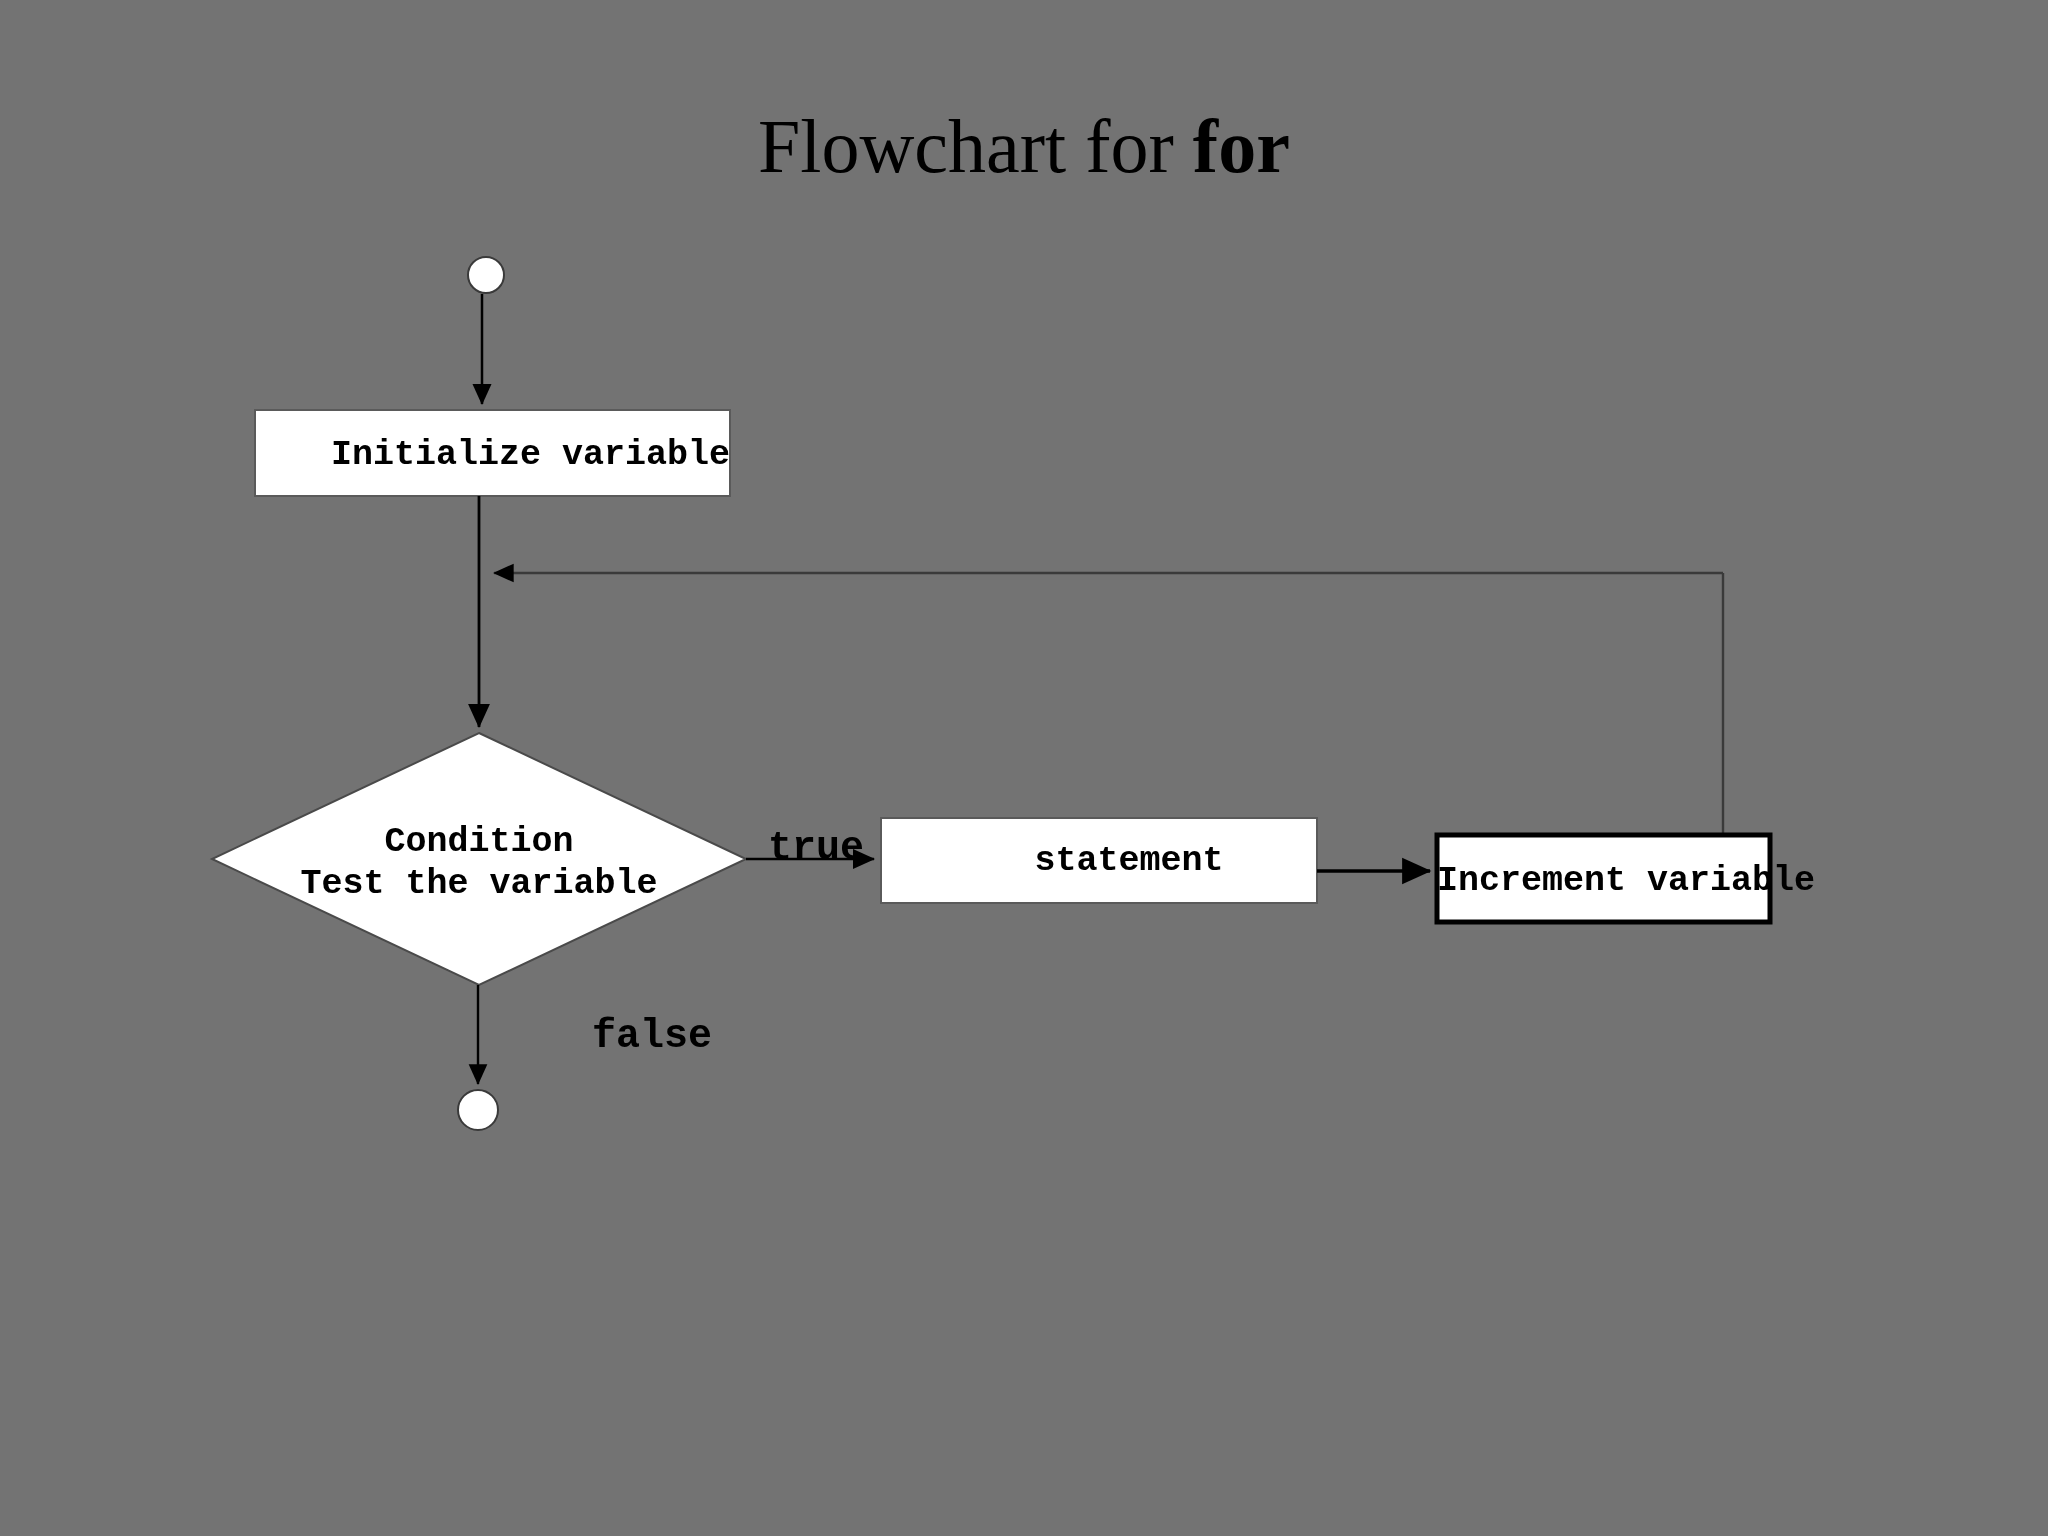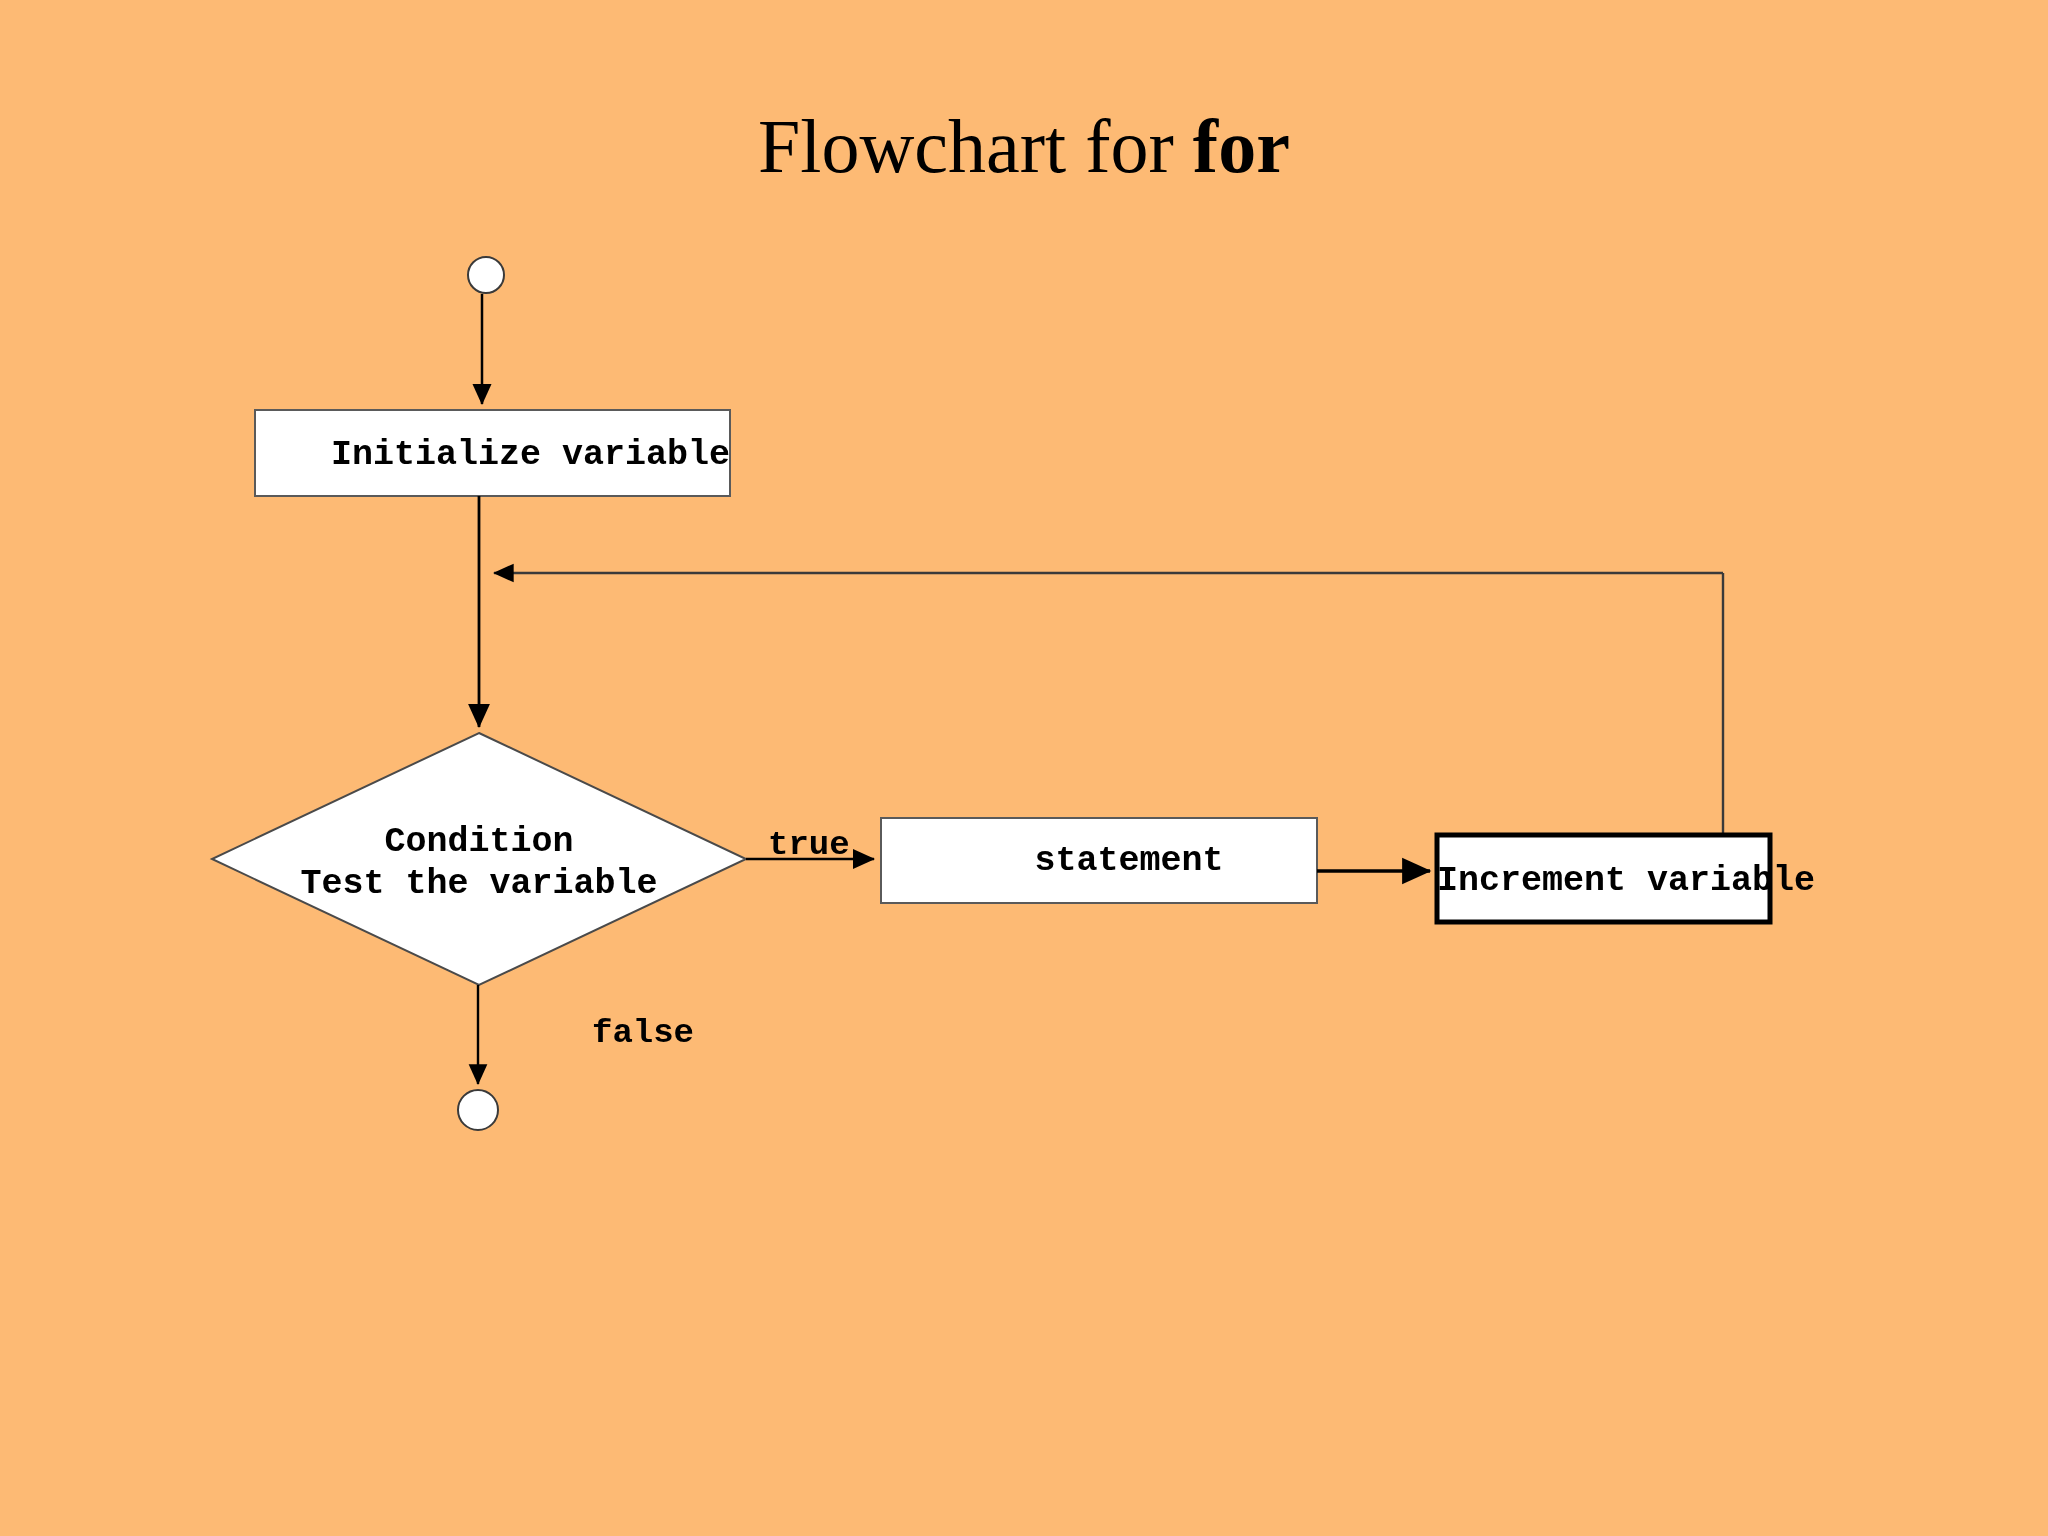--- a/index.html
+++ b/index.html
@@ -8,21 +8,21 @@
     padding: 0;
     background: #ffffff;
   }
   body {
     font-family: "Liberation Sans", sans-serif;
   }
   #canvas {
     position: relative;
     width: 2048px;
     height: 1536px;
-    background: #fdba74;
+    background: #737373;
     overflow: hidden;
   }
   #diagram-svg {
     position: absolute;
     left: 0;
     top: 0;
     width: 2048px;
     height: 1536px;
   }
   .title {
@@ -52,21 +52,21 @@
   .box-label {
     font-size: 35px;
   }
   .diamond-label {
     font-size: 35px;
   }
   .edge-label {
     position: absolute;
     font-family: "Liberation Mono", monospace;
     font-weight: bold;
-    font-size: 34px;
+    font-size: 40px;
     color: #000000;
     white-space: pre;
   }
   .hit {
     position: absolute;
     background: transparent;
   }
 </style>
 </head>
 <body>

